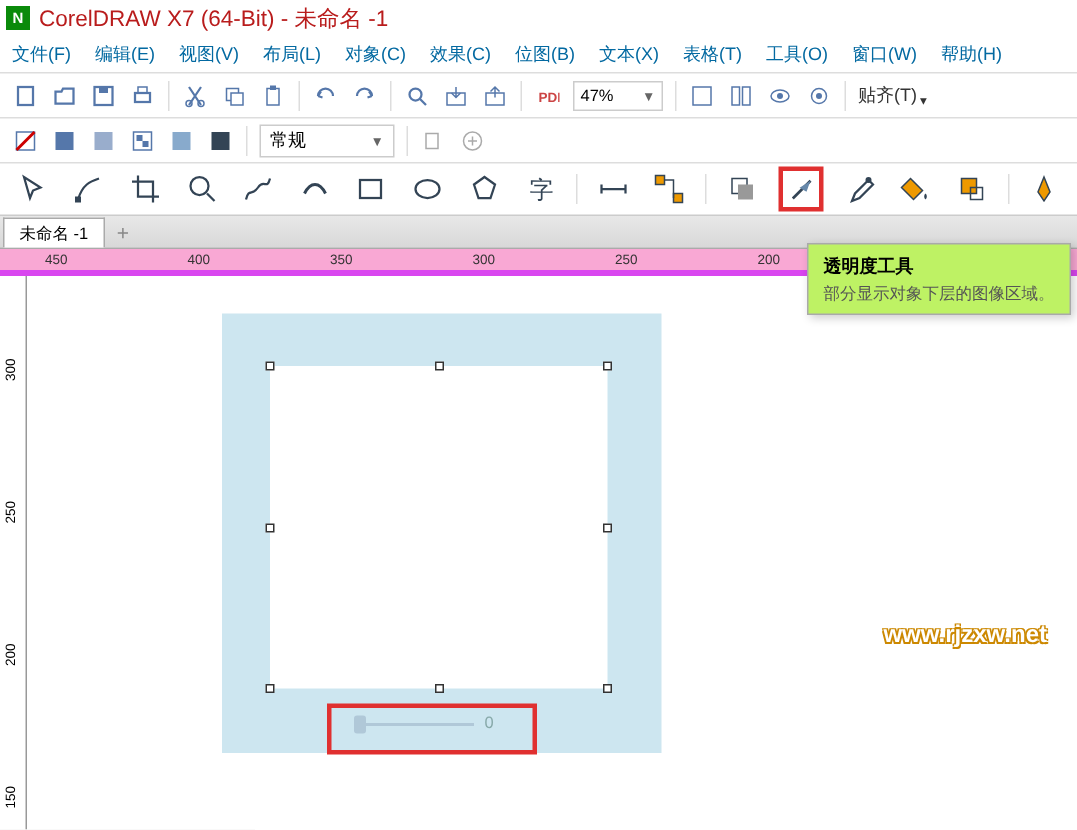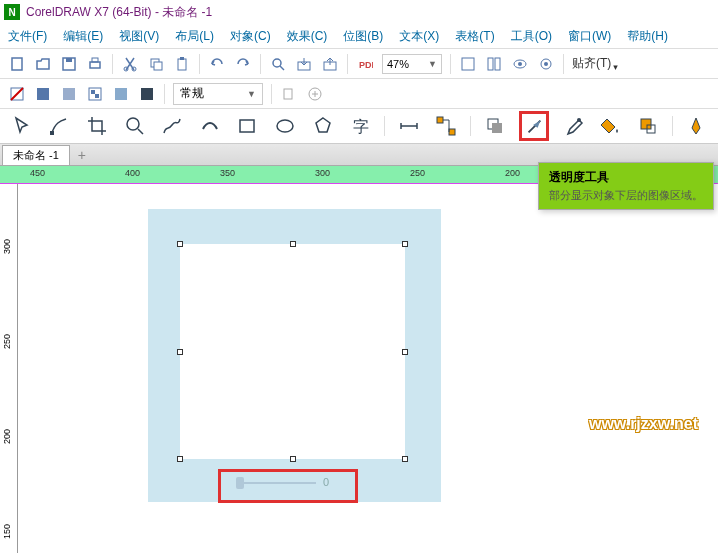--- a/index.html
+++ b/index.html
@@ -1,20 +1,20 @@
 <!DOCTYPE html>
 <html><head>
 <meta charset="utf-8">
 <style>
 * { margin: 0; padding: 0; box-sizing: border-box; font-family: "Microsoft YaHei", sans-serif; }
 body { width: 718px; height: 553px; background: #f0f0f0; overflow: hidden; position: relative; }
 
 .titlebar { height: 24px; background: #fff; display: flex; align-items: center; padding: 0 4px; gap: 6px; }
 .titlebar .app-icon { width: 16px; height: 16px; background: #0a8a0a; display: flex; align-items: center; justify-content: center; color: #fff; font-size: 10px; font-weight: bold; }
-.titlebar .title { font-size: 12px; color: #701a75; }
+.titlebar .title { font-size: 15px; color: #b91c1c; }
 
 .menubar { height: 24px; background: #fff; display: flex; align-items: center; padding: 0 8px; gap: 16px; }
 .menubar .menu-item { font-size: 12px; color: #0369a1; cursor: pointer; }
 
 .toolbar1 { height: 30px; background: #fff; display: flex; align-items: center; padding: 0 8px; gap: 8px; border-top: 1px solid #ddd; }
 .toolbar2 { height: 30px; background: #fff; display: flex; align-items: center; padding: 0 8px; gap: 8px; border-top: 1px solid #ddd; }
 .toolbar3 { height: 36px; background: #fff; display: flex; align-items: center; padding: 0 8px; gap: 10px; border-top: 1px solid #ddd; border-bottom: 1px solid #ccc; position: relative; }
 
 .tb-icon { width: 18px; height: 18px; display: flex; align-items: center; justify-content: center; cursor: pointer; }
 .tb-icon svg { width: 16px; height: 16px; }
@@ -27,35 +27,35 @@
 .combo .arrow { margin-left: auto; font-size: 9px; color: #666; }
 
 .tool-big { width: 30px; height: 30px; display: flex; align-items: center; justify-content: center; cursor: pointer; }
 .tool-big svg { width: 22px; height: 22px; }
 .tool-highlighted { border: 3px solid #e03030; padding: 2px; }
 
 .tabbar { height: 22px; background: linear-gradient(#e8e8e8, #d8d8d8); display: flex; align-items: center; padding: 0 2px; border-bottom: 1px solid #aaa; }
 .tab { background: #fff; border: 1px solid #aaa; border-bottom: none; padding: 2px 10px; font-size: 11px; display: flex; align-items: center; gap: 4px; }
 .tab-plus { padding: 2px 8px; color: #888; font-size: 14px; cursor: pointer; }
 
-.ruler-h { height: 18px; background: #86efac; border-bottom: 1px solid #d946ef; position: relative; font-size: 9px; color: #333; }
+.ruler-h { height: 18px; background: #f9a8d4; border-bottom: 4px solid #d946ef; position: relative; font-size: 9px; color: #333; }
 .ruler-h .tick { position: absolute; top: 2px; }
 .ruler-v { width: 18px; background: #fff; border-right: 1px solid #999; position: absolute; left: 0; top: 184px; bottom: 0; font-size: 9px; }
 .ruler-v .tick { position: absolute; left: 2px; writing-mode: vertical-rl; transform: rotate(180deg); }
 
 .canvas-area { position: absolute; left: 18px; top: 184px; right: 0; bottom: 0; background: #fff; }
 .lightblue-rect { position: absolute; left: 130px; top: 25px; width: 293px; height: 293px; background: #cde6f0; }
 .white-rect { position: absolute; left: 162px; top: 60px; width: 225px; height: 215px; background: #fff; }
 .handle { position: absolute; width: 6px; height: 6px; border: 1px solid #333; background: #fff; }
 .red-box { position: absolute; left: 200px; top: 285px; width: 140px; height: 34px; border: 3px solid #e03030; }
 .slider-track { position: absolute; left: 218px; top: 298px; width: 80px; height: 2px; background: #b0c8d8; }
 .slider-thumb { position: absolute; left: 218px; top: 293px; width: 8px; height: 12px; background: #b0c8d8; border-radius: 2px; }
 .slider-val { position: absolute; left: 305px; top: 292px; font-size: 11px; color: #8aa; }
 
-.tooltip { position: absolute; right: 4px; top: 162px; background: #84cc16; border: 1px solid #aaa; padding: 6px 10px; box-shadow: 2px 2px 6px rgba(0,0,0,0.2); font-size: 12px; z-index: 10; }
+.tooltip { position: absolute; right: 4px; top: 162px; background: #bef264; border: 1px solid #aaa; padding: 6px 10px; box-shadow: 2px 2px 6px rgba(0,0,0,0.2); font-size: 12px; z-index: 10; }
 .tooltip .tt-title { font-weight: bold; margin-bottom: 2px; }
 .tooltip .tt-desc { font-size: 11px; color: #555; }
 
 .watermark { position: absolute; right: 20px; bottom: 120px; font-size: 16px; font-weight: bold; color: #fff; text-shadow: 1px 1px 0 #c80, -1px -1px 0 #c80, 1px -1px 0 #c80, -1px 1px 0 #c80; margin-left: 20px; }
 
 .paste-btn { display: flex; align-items: flex-end; gap: 2px; font-size: 12px; color: #333; cursor: pointer; }
 </style>
 </head>
 <body>
 

